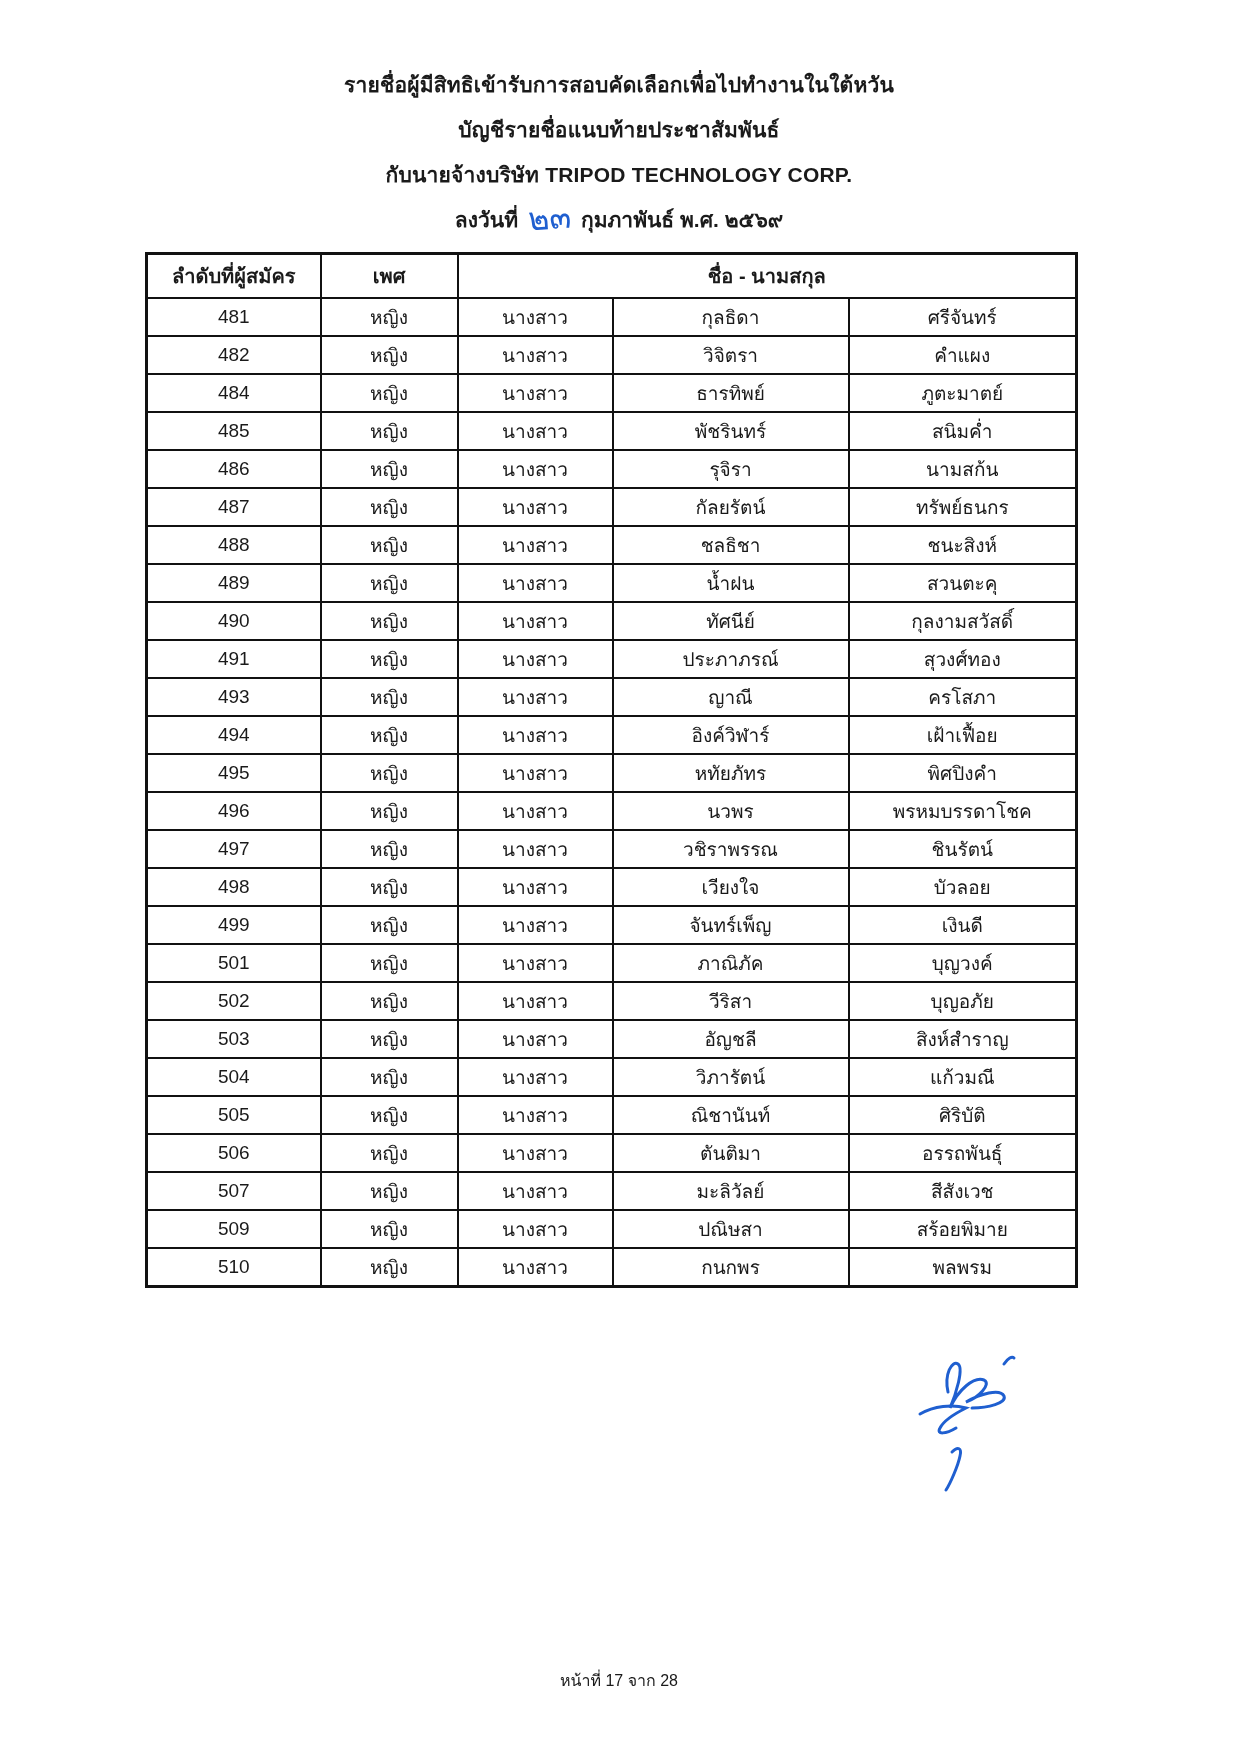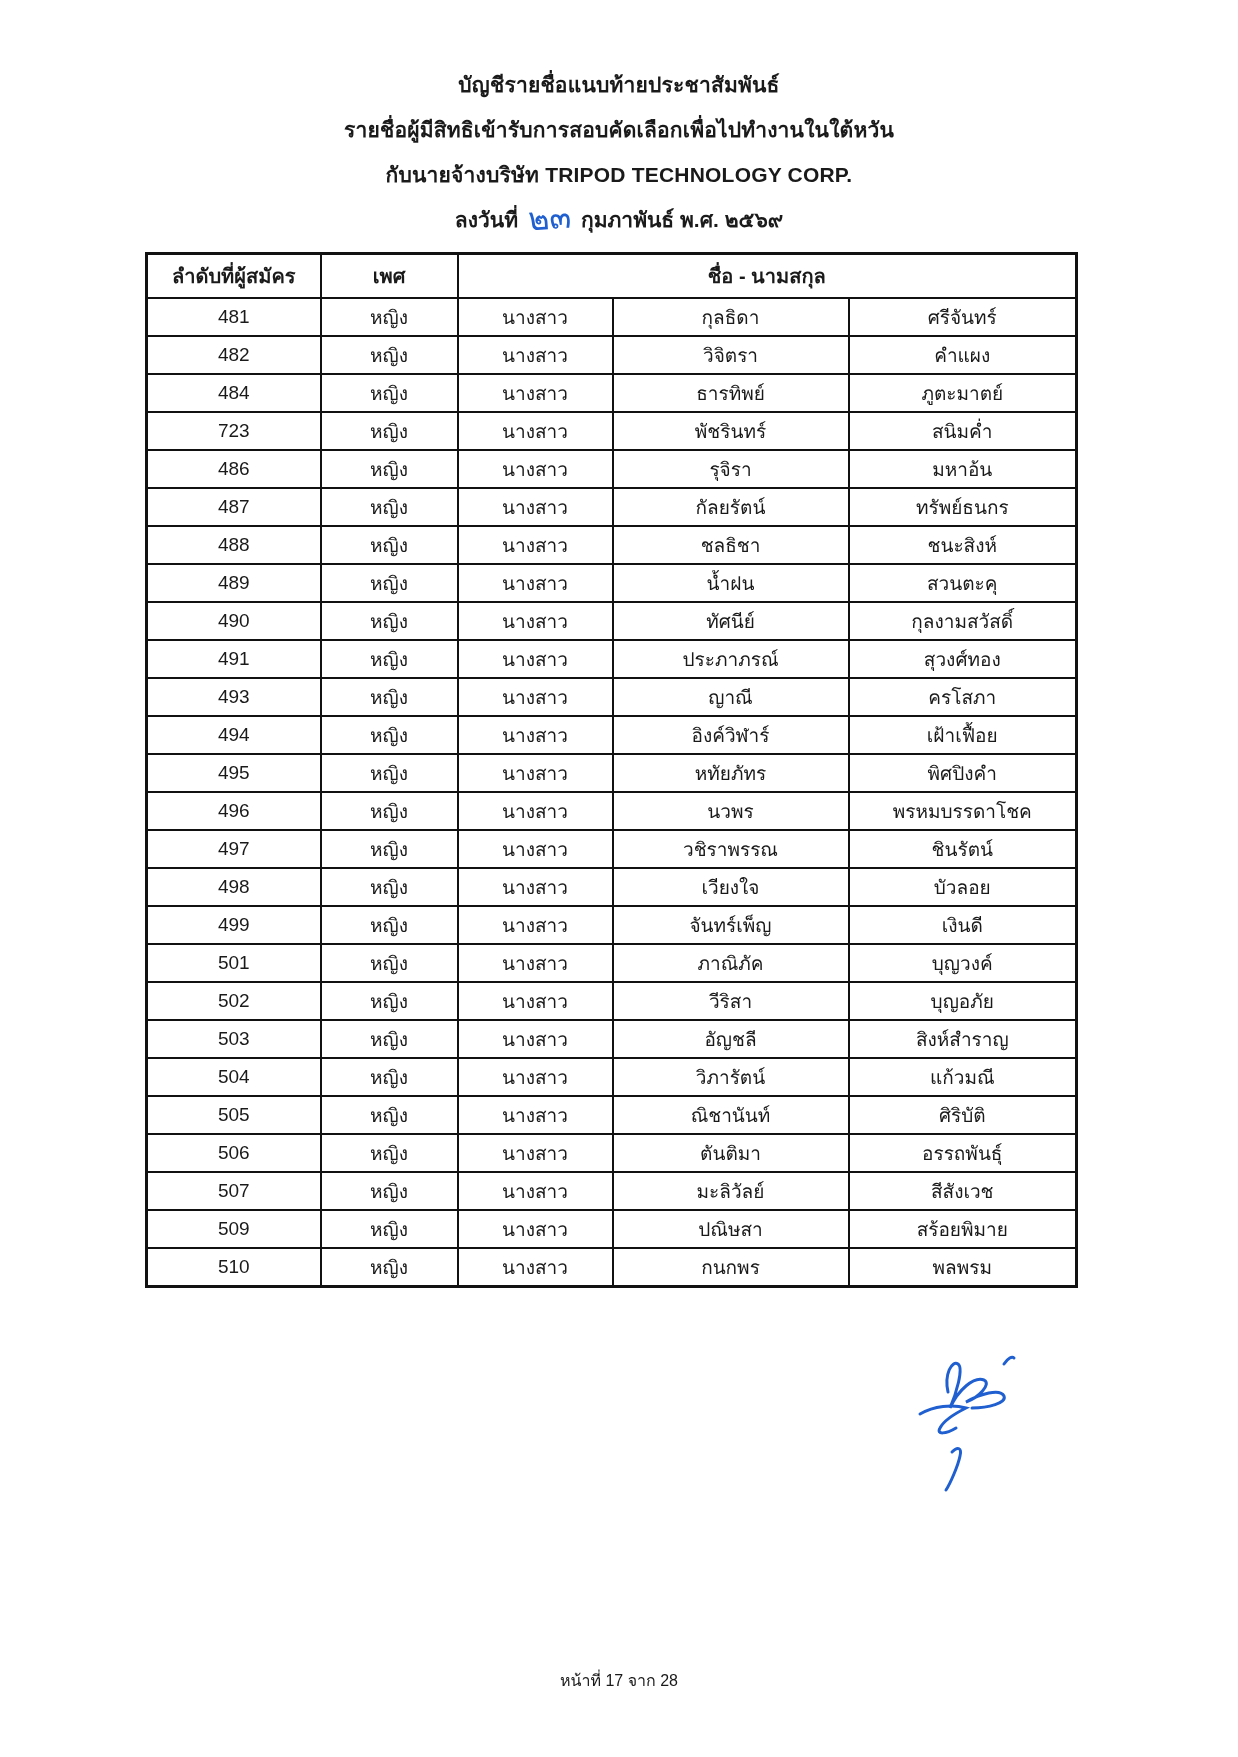--- a/index.html
+++ b/index.html
@@ -86,22 +86,22 @@
     height: 170px;
     pointer-events: none;
   }
 </style>
 </head>
 <body>
 
 <div class="page">
 
   <div class="doc-header">
+    <div class="title-line">รายชื่อผู้มีสิทธิเข้ารับการสอบคัดเลือกเพื่อไปทำงานในใต้หวัน</div>
     <div class="title-line">บัญชีรายชื่อแนบท้ายประชาสัมพันธ์</div>
-    <div class="title-line">รายชื่อผู้มีสิทธิเข้ารับการสอบคัดเลือกเพื่อไปทำงานในใต้หวัน</div>
     <div class="title-line">กับนายจ้างบริษัท TRIPOD TECHNOLOGY CORP.</div>
     <div class="date-line">
       <span>ลงวันที่</span><span class="handwritten-day" style="color:#1f5fd0;">๒๓</span><span>กุมภาพันธ์ พ.ศ. ๒๕๖๙</span>
     </div>
   </div>
 
   <table class="roster">
     <colgroup>
       <col style="width:174px">
       <col style="width:137px">
@@ -136,33 +136,33 @@
 
     <tr>
       <td>484</td>
       <td>หญิง</td>
       <td>นางสาว</td>
       <td>ธารทิพย์</td>
       <td>ภูตะมาตย์</td>
     </tr>
 
     <tr>
-      <td>723</td>
+      <td>485</td>
       <td>หญิง</td>
       <td>นางสาว</td>
       <td>พัชรินทร์</td>
       <td>สนิมค่ำ</td>
     </tr>
 
     <tr>
       <td>486</td>
       <td>หญิง</td>
       <td>นางสาว</td>
       <td>รุจิรา</td>
-      <td>มหาอ้น</td>
+      <td>นามสก้น</td>
     </tr>
 
     <tr>
       <td>487</td>
       <td>หญิง</td>
       <td>นางสาว</td>
       <td>กัลยรัตน์</td>
       <td>ทรัพย์ธนกร</td>
     </tr>
 

